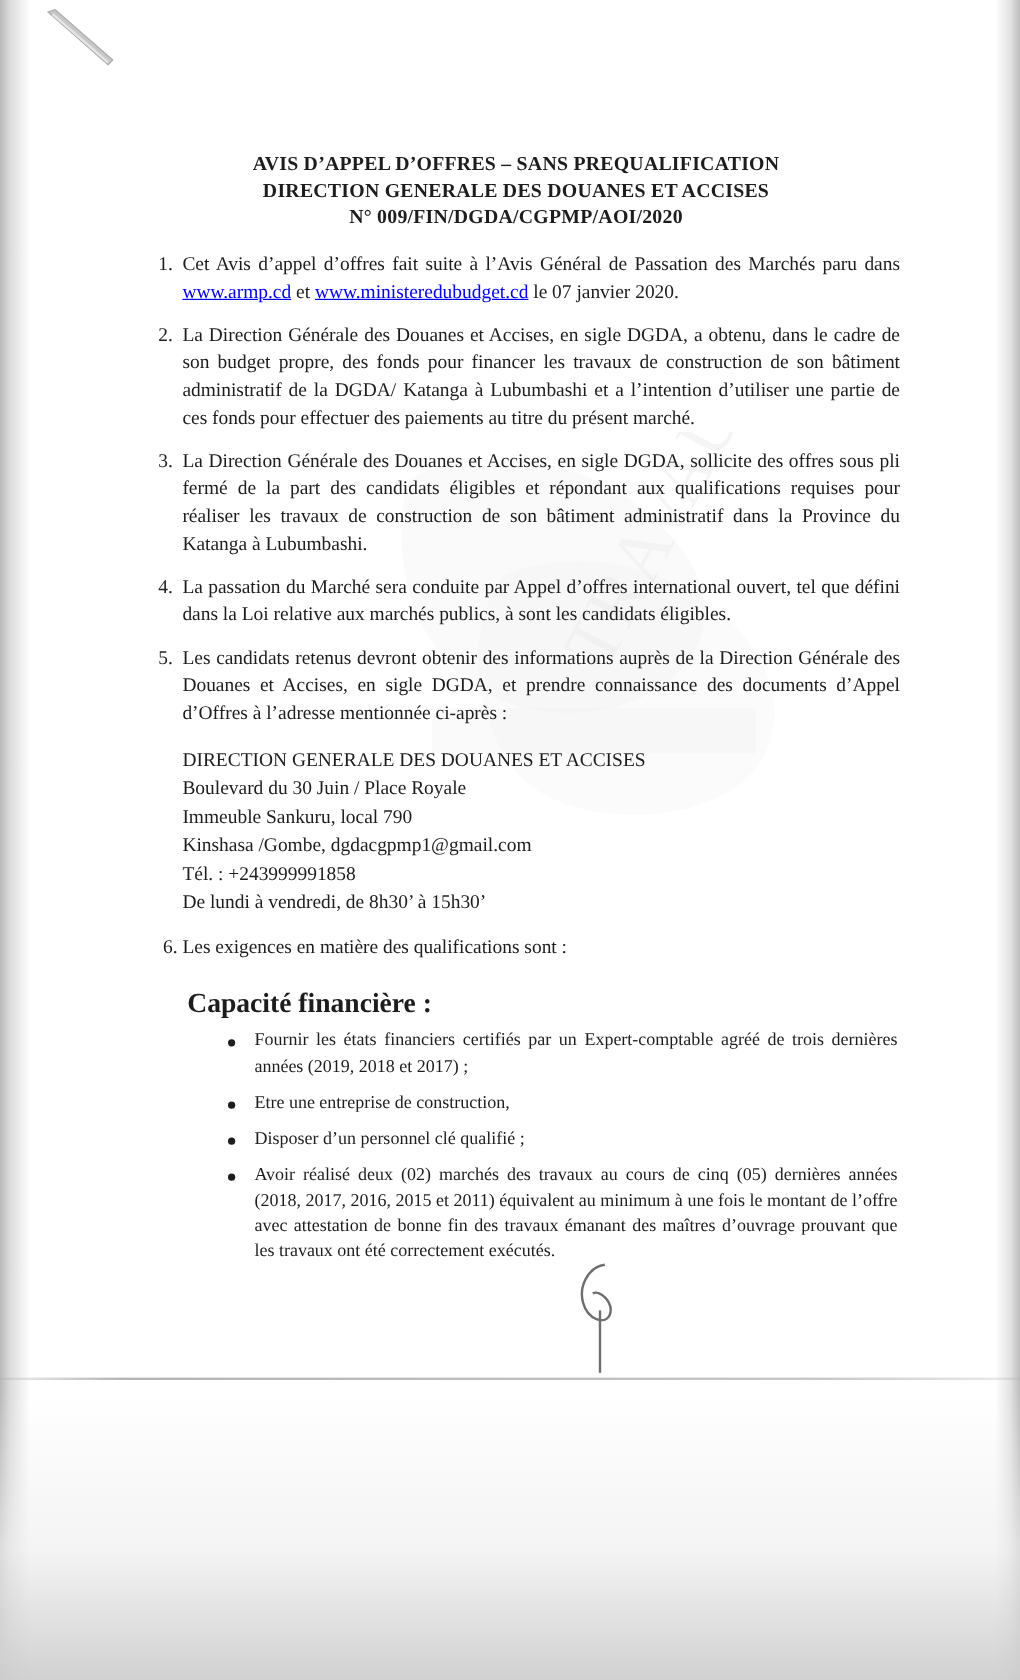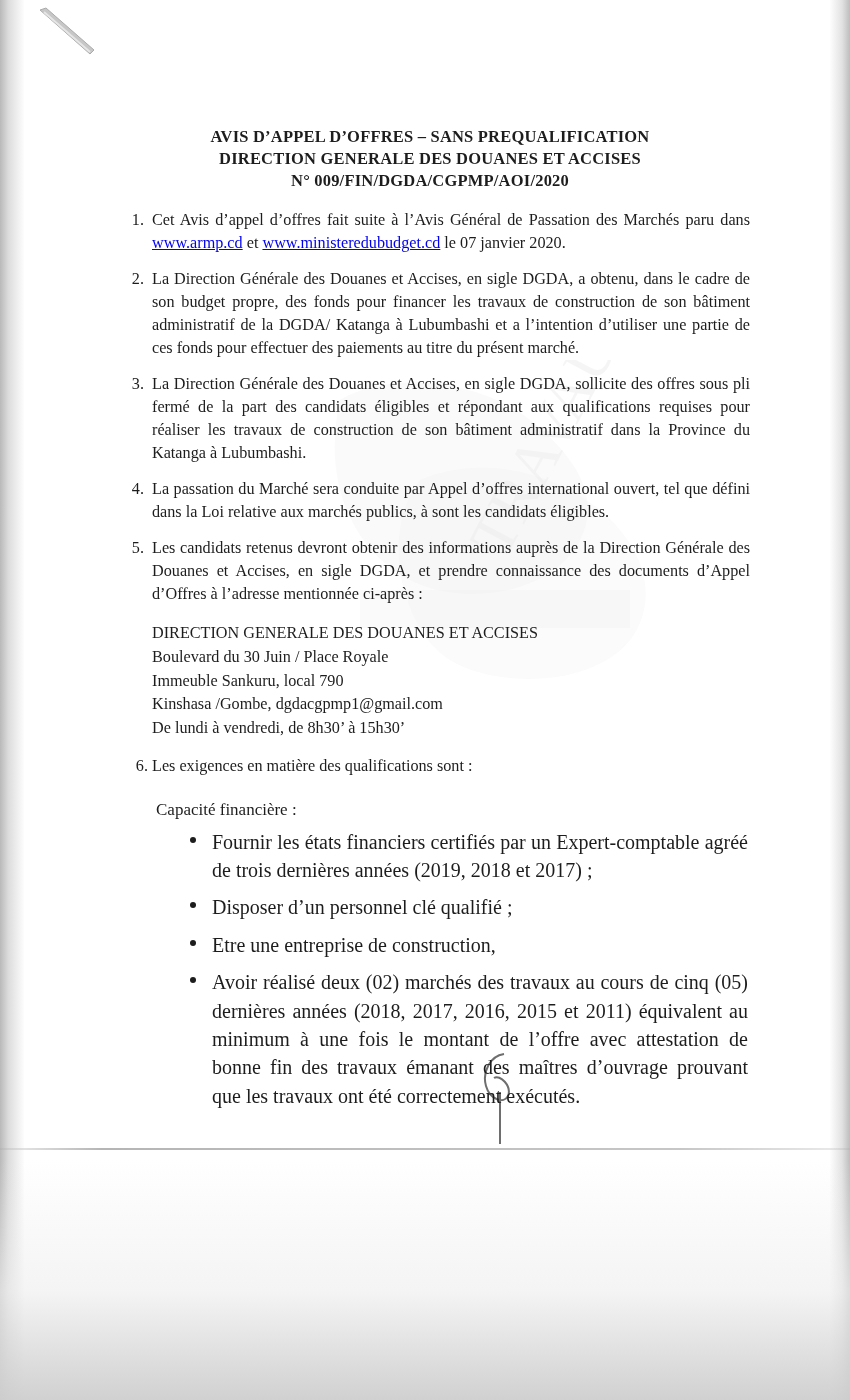--- a/index.html
+++ b/index.html
@@ -118,35 +118,35 @@
     line-height: 1.42;
   }
   .item6 .num {
     position: absolute;
     left: 14px;
     top: 0;
     width: 24px;
     text-align: right;
   }
   h3.sub {
-    font-size: 17px;
-    font-weight: normal;
+    font-size: 23px;
+    font-weight: bold;
     margin: 22px 0 8px 46px;
   }
   ul.bullets {
     list-style: none;
     margin: 0 0 0 78px;
     padding: 0;
     width: 560px;
   }
   ul.bullets > li {
     position: relative;
     padding-left: 24px;
     margin-bottom: 9px;
-    font-size: 20px;
+    font-size: 15px;
     line-height: 1.42;
     text-align: justify;
   }
   ul.bullets > li::before {
     content: "";
     position: absolute;
     left: 2px;
     top: 9px;
     width: 6px;
     height: 6px;
@@ -214,32 +214,33 @@
         <span class="num">5.</span><span>Les candidats retenus devront obtenir des informations auprès de la Direction Générale des Douanes et Accises, en sigle DGDA, et prendre connaissance des documents d’Appel d’Offres à l’adresse mentionnée ci-après :</span>
       </li>
 
     </ol>
 
     <div class="addr">
       <div>DIRECTION GENERALE DES DOUANES ET ACCISES</div>
       <div>Boulevard du 30 Juin / Place Royale</div>
       <div>Immeuble Sankuru, local 790</div>
       <div>Kinshasa /Gombe, dgdacgpmp1@gmail.com</div>
+      <div>Tél. : +243999991858</div>
       <div>De lundi à vendredi, de 8h30’ à 15h30’</div>
     </div>
 
     <div class="item6">
       <span class="num">6.</span><span>Les exigences en matière des qualifications sont :</span>
     </div>
 
     <h3 class="sub">Capacité financière :</h3>
     <ul class="bullets">
       <li>Fournir les états financiers certifiés par un Expert-comptable agréé de trois dernières années (2019, 2018 et 2017) ;</li>
     </ul>
 
     <ul class="bullets tight">
+      <li>Etre une entreprise de construction,</li>
       <li>Disposer d’un personnel clé qualifié ;</li>
-      <li>Etre une entreprise de construction,</li>
       <li>Avoir réalisé deux (02) marchés des travaux au cours de cinq (05) dernières années (2018, 2017, 2016, 2015 et 2011) équivalent au minimum à une fois le montant de l’offre avec attestation de bonne fin des travaux émanant des maîtres d’ouvrage prouvant que les travaux ont été correctement exécutés.</li>
     </ul>
 
   </div>
 </div>
 
 </body></html>

